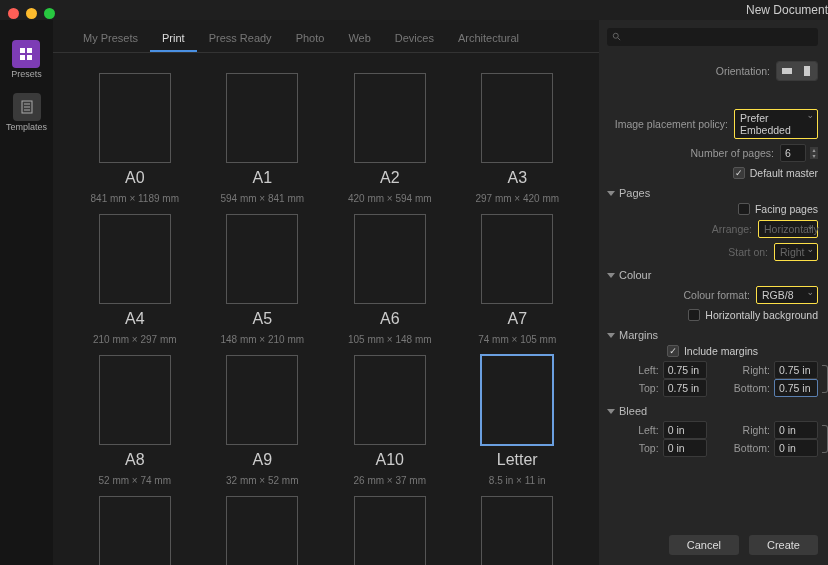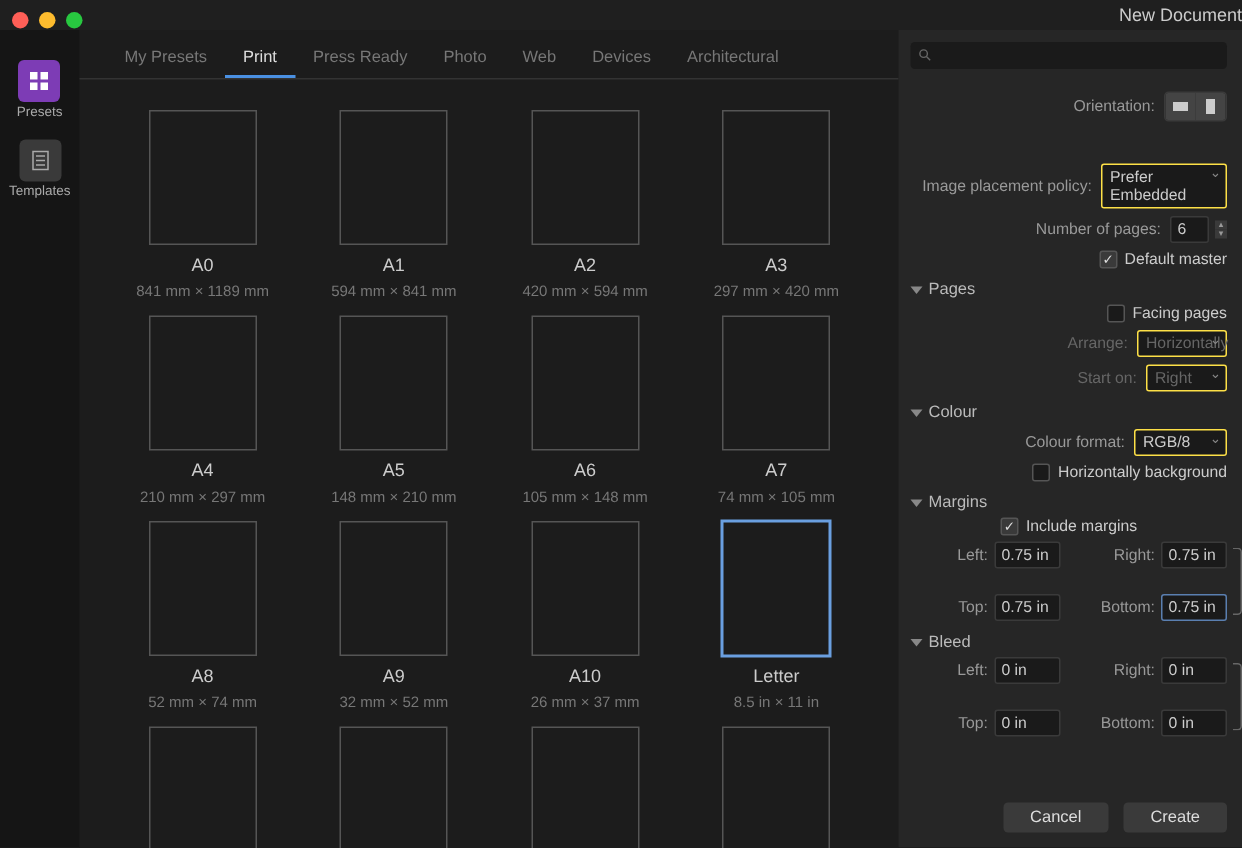--- a/index.html
+++ b/index.html
@@ -24,21 +24,21 @@
   
   .center { flex: 1; background: #1c1c1c; display: flex; flex-direction: column; }
   .tabs { display: flex; padding: 6px 18px 0; gap: 0; border-bottom: 1px solid #333; }
   .tab { padding: 6px 12px; color: #777; cursor: pointer; font-size: 11px; }
   .tab.active { color: #ddd; border-bottom: 2px solid #4a90e2; }
   
   .presets-grid { flex: 1; overflow-y: auto; padding: 20px 18px; display: grid; grid-template-columns: repeat(4, 1fr); gap: 10px 0px; }
   .preset { display: flex; flex-direction: column; align-items: center; gap: 6px; cursor: pointer; }
   .preset-thumb { border: 1px solid #555; background: #1c1c1c; }
   .preset.selected .preset-thumb { border: 1.5px solid #6a9fe0; box-shadow: 0 0 0 1px #6a9fe0; }
-  .preset-name { color: #ccc; font-size: 12px; }
+  .preset-name { color: #ccc; font-size: 16px; }
   .preset-dim { color: #777; font-size: 10px; }
   
   .right { width: 229px; background: #262626; overflow-y: auto; padding: 8px 10px 8px 8px; position: relative; }
   .search { width: 100%; background: #1a1a1a; border: none; border-radius: 3px; padding: 3px 6px 3px 20px; color: #aaa; font-size: 11px; margin-bottom: 10px; }
   .search-wrap { position: relative; }
   .search-wrap svg { position: absolute; left: 5px; top: 4px; width: 10px; height: 10px; fill:#666; }
   
   .row { display: flex; align-items: center; justify-content: flex-end; margin: 5px 0; gap: 6px; font-size: 10.5px; }
   .row label { color: #999; }
   .val-input { background: #1a1a1a; border: 1px solid #3a3a3a; color: #ccc; padding: 2px 4px; font-size: 10.5px; width: 44px; border-radius: 2px; }
@@ -51,21 +51,21 @@
   .seg-btn svg { width:12px; height:12px; fill:#aaa; }
   
   .check-row { display:flex; align-items:flex-start; justify-content:flex-end; gap:5px; margin:4px 0; font-size:10.5px; color:#ccc; }
   .chk { width:12px; height:12px; border:1px solid #555; border-radius:2px; display:inline-flex; align-items:center; justify-content:center; background:#1a1a1a; }
   .chk.on { background:#3a3a3a; }
   .chk.on::after { content:"✓"; font-size:9px; color:#ddd; }
   
   .section-head { display:flex; align-items:center; gap:4px; color:#bbb; margin-top:8px; margin-bottom:4px; font-size:11px; cursor:pointer; }
   .disclosure { width:0; height:0; border-left:4px solid transparent; border-right:4px solid transparent; border-top:5px solid #888; }
   
-  .margin-grid { display:grid; grid-template-columns: auto auto; gap:17px 14px; margin-left:18px; position:relative; }
+  .margin-grid { display:grid; grid-template-columns: auto auto; gap:0 14px; margin-left:18px; position:relative; }
   .mrow { display:flex; align-items:center; gap:4px; justify-content:flex-end; }
   .mrow label { color:#999; font-size:10.5px; }
   .link-bracket { position:absolute; right:-10px; top:4px; bottom:4px; width:6px; border-right:1px solid #666; border-top:1px solid #666; border-bottom:1px solid #666; border-top-right-radius:3px; border-bottom-right-radius:3px; cursor:pointer; }
   
   .footer-btns { position:absolute; bottom:10px; right:10px; display:flex; gap:10px; }
   .btn { background:#3a3a3a; border:none; color:#ddd; padding:4px 18px; border-radius:3px; font-size:11px; cursor:pointer; }
   
   .dd { background:#1a1a1a; border:1px solid #fde047; color:#ccc; padding:2px 14px 2px 5px; font-size:10.5px; border-radius:2px; position:relative; cursor:pointer; }
   .dd::after { content:"⌄"; position:absolute; right:3px; top:0px; font-size:9px; color:#888; }
   
@@ -249,21 +249,21 @@
     <div class="check-row">
       <span class="chk"></span>
       <span>Facing pages</span>
     </div>
     <div class="row">
       <label style="color:#666">Arrange:</label>
       <div class="dd" style="width:60px;color:#666">Horizontally</div>
     </div>
     <div class="row">
       <label style="color:#666">Start on:</label>
-      <div class="dd" style="width:54px;color:#666">Right</div>
+      <div class="dd" style="width:44px;color:#666">Right</div>
     </div>
 
     <div class="section-head">
       <span class="disclosure"></span>
       <span>Colour</span>
     </div>
     <div class="row">
       <label>Colour format:</label>
       <div class="dd" style="width:62px">RGB/8</div>
     </div>

